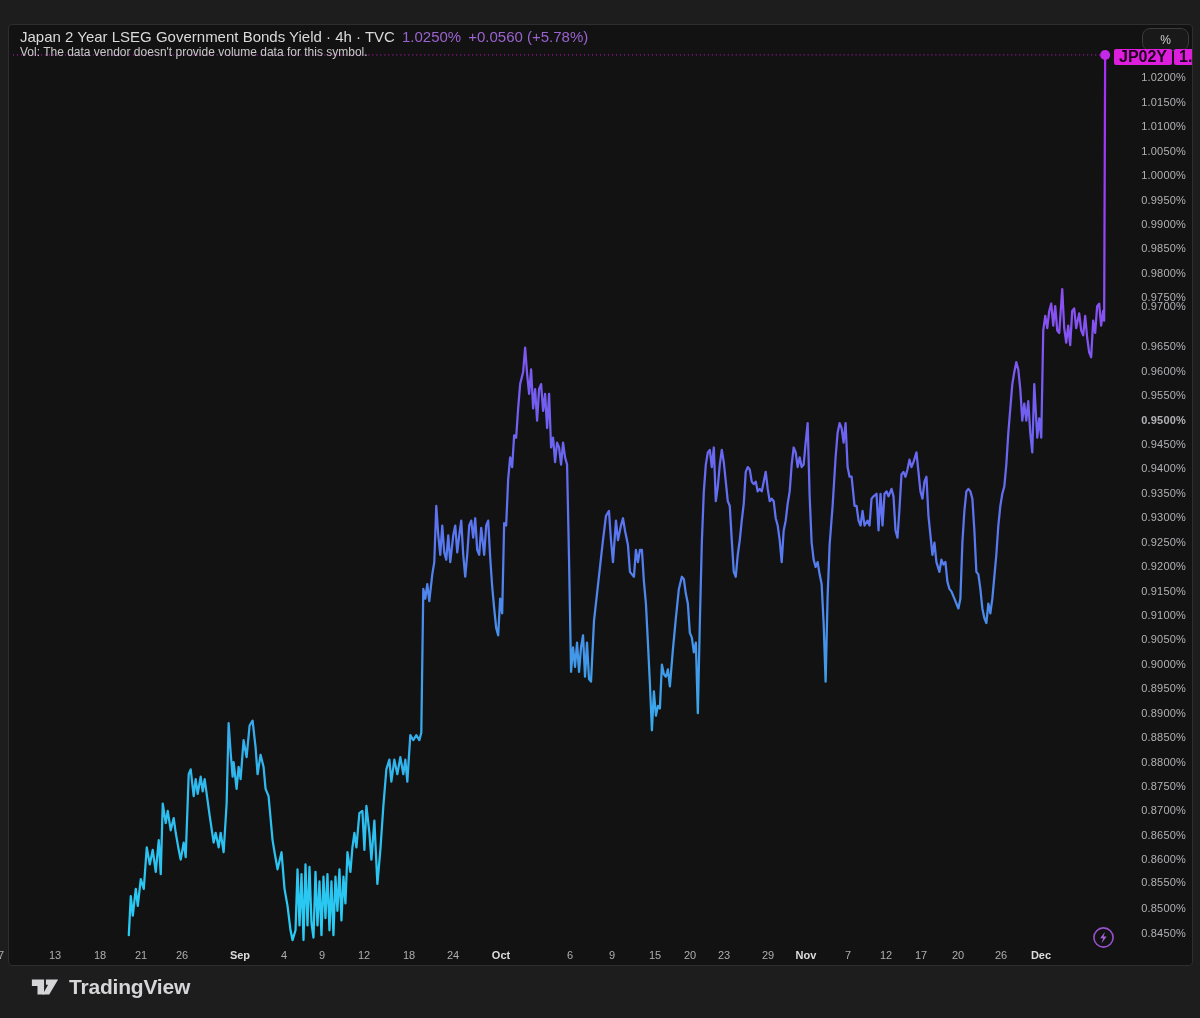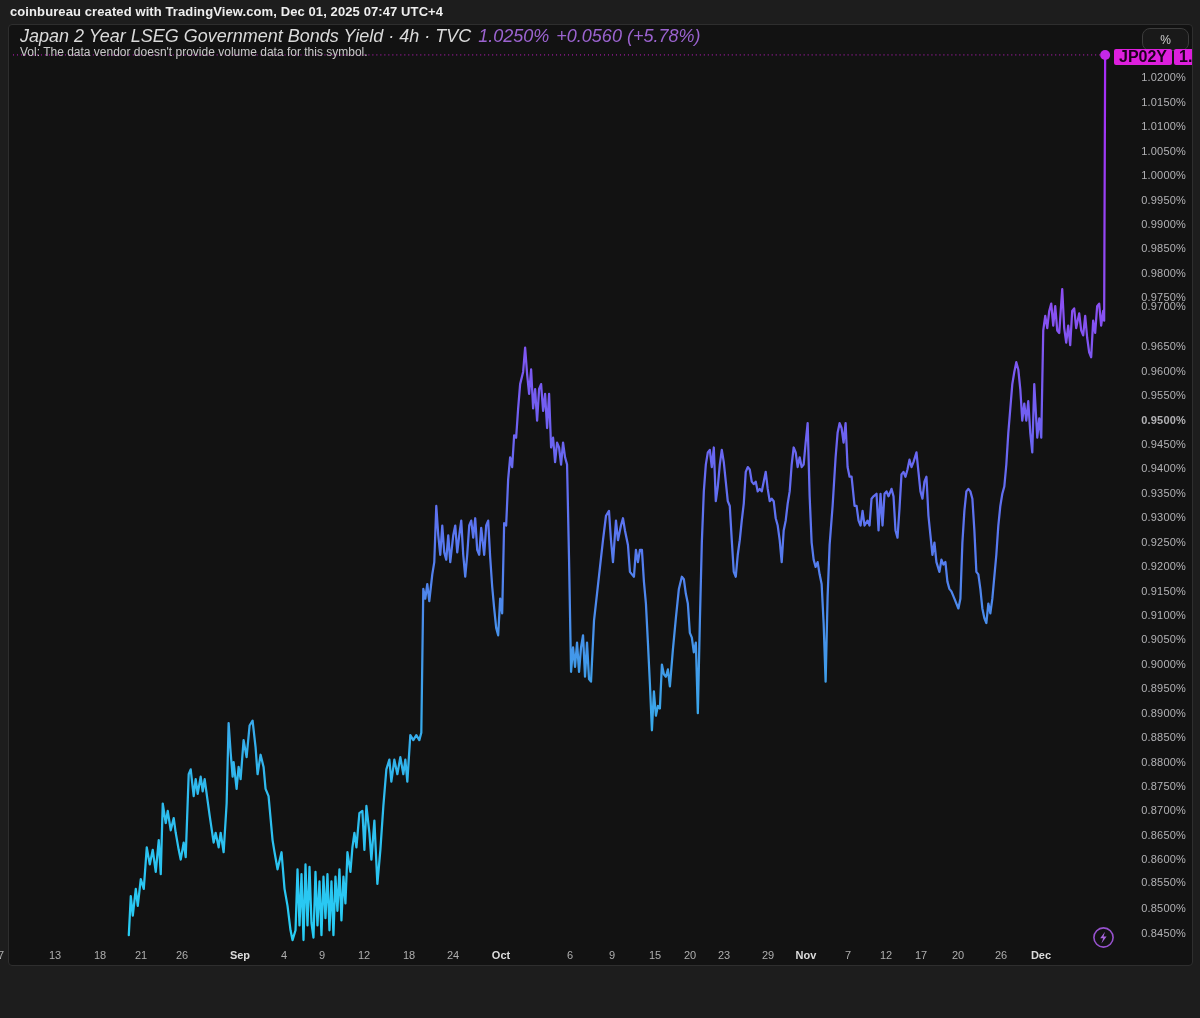--- a/index.html
+++ b/index.html
@@ -13,21 +13,21 @@
        color:#efefef;letter-spacing:.1px;}
 
   
   .pane{position:absolute;left:8px;top:24px;width:1185px;height:942px;
         background:#121212;border:1px solid #2e2e2e;border-radius:4px;
         box-sizing:border-box;overflow:hidden;}
   .pane svg{position:absolute;left:0;top:0;width:100%;height:100%;display:block;}
 
   
   .legend{position:absolute;left:11px;top:3px;z-index:5;}
-  .legend .row1{font-size:18px;color:#dadada;line-height:17px;white-space:nowrap;font-style:italic;}
+  .legend .row1{font-size:15px;color:#dadada;line-height:17px;white-space:nowrap;}
   .legend .row1 .price,.legend .row1 .chg{color:#9b63cf;margin-left:7px;}
   .legend .row2{font-size:12px;color:#c9c9c9;line-height:15px;white-space:nowrap;}
 
   
   .unit-btn{position:absolute;left:1133px;top:3px;width:45px;height:21px;z-index:6;
         background:#191919;border:1px solid #3c3c3c;border-radius:8px;color:#cfcfcf;
         font-size:12px;display:flex;align-items:center;justify-content:center;cursor:pointer;}
 
   
   .price-tag{position:absolute;left:1105px;top:24px;z-index:6;display:flex;gap:2px;}
@@ -49,23 +49,20 @@
   
   .footer{position:absolute;left:0;top:966px;width:1200px;height:52px;}
   .brand{position:absolute;left:30px;top:9px;display:flex;align-items:center;gap:9px;cursor:pointer;}
   .brand .wordmark{font-size:21px;font-weight:700;color:#d6d6d9;letter-spacing:-0.2px;}
 </style>
 </head>
 <body>
 
 <div class="stage">
 
-  <div class="topbar">
-    <span>coinbureau created with TradingView.com, Dec 01, 2025 07:47 UTC+4</span>
-  </div>
 
   <div class="pane">
     <svg id="chart-svg" viewBox="8 24 1185 942" preserveAspectRatio="none">
       <defs>
         <linearGradient id="line-grad" gradientUnits="userSpaceOnUse" x1="0" y1="54" x2="0" y2="941">
             <stop offset="0" stop-color="#aa2bf7"></stop>
             <stop offset="0.275" stop-color="#8b4ff2"></stop>
             <stop offset="0.413" stop-color="#7060f2"></stop>
             <stop offset="0.551" stop-color="#5878f0"></stop>
             <stop offset="0.689" stop-color="#419ae9"></stop>
@@ -161,14 +158,23 @@
       <div class="tlabel" style="left: 768px;">29</div>
       <div class="tlabel month" style="left: 806px;">Nov</div>
       <div class="tlabel" style="left: 848px;">7</div>
       <div class="tlabel" style="left: 886px;">12</div>
       <div class="tlabel" style="left: 921px;">17</div>
       <div class="tlabel" style="left: 958px;">20</div>
       <div class="tlabel" style="left: 1001px;">26</div>
       <div class="tlabel month" style="left: 1041px;">Dec</div>
     </div>
 
+  <div class="footer">
+    <div class="brand">
+      <svg width="30" height="23" viewBox="0 0 32 23">
+        <path d="M2,3 h13 v16 h-7 v-9 h-6 z" fill="#d6d6d9"></path>
+        <path d="M17,3 h13 l-9.5,16 h-7 l5.8,-10.5 h-2.3 z" fill="#d6d6d9"></path>
+      </svg>
+      <span class="wordmark">TradingView</span>
+    </div>
+  </div>
 
 </div>
 
 </body></html>

